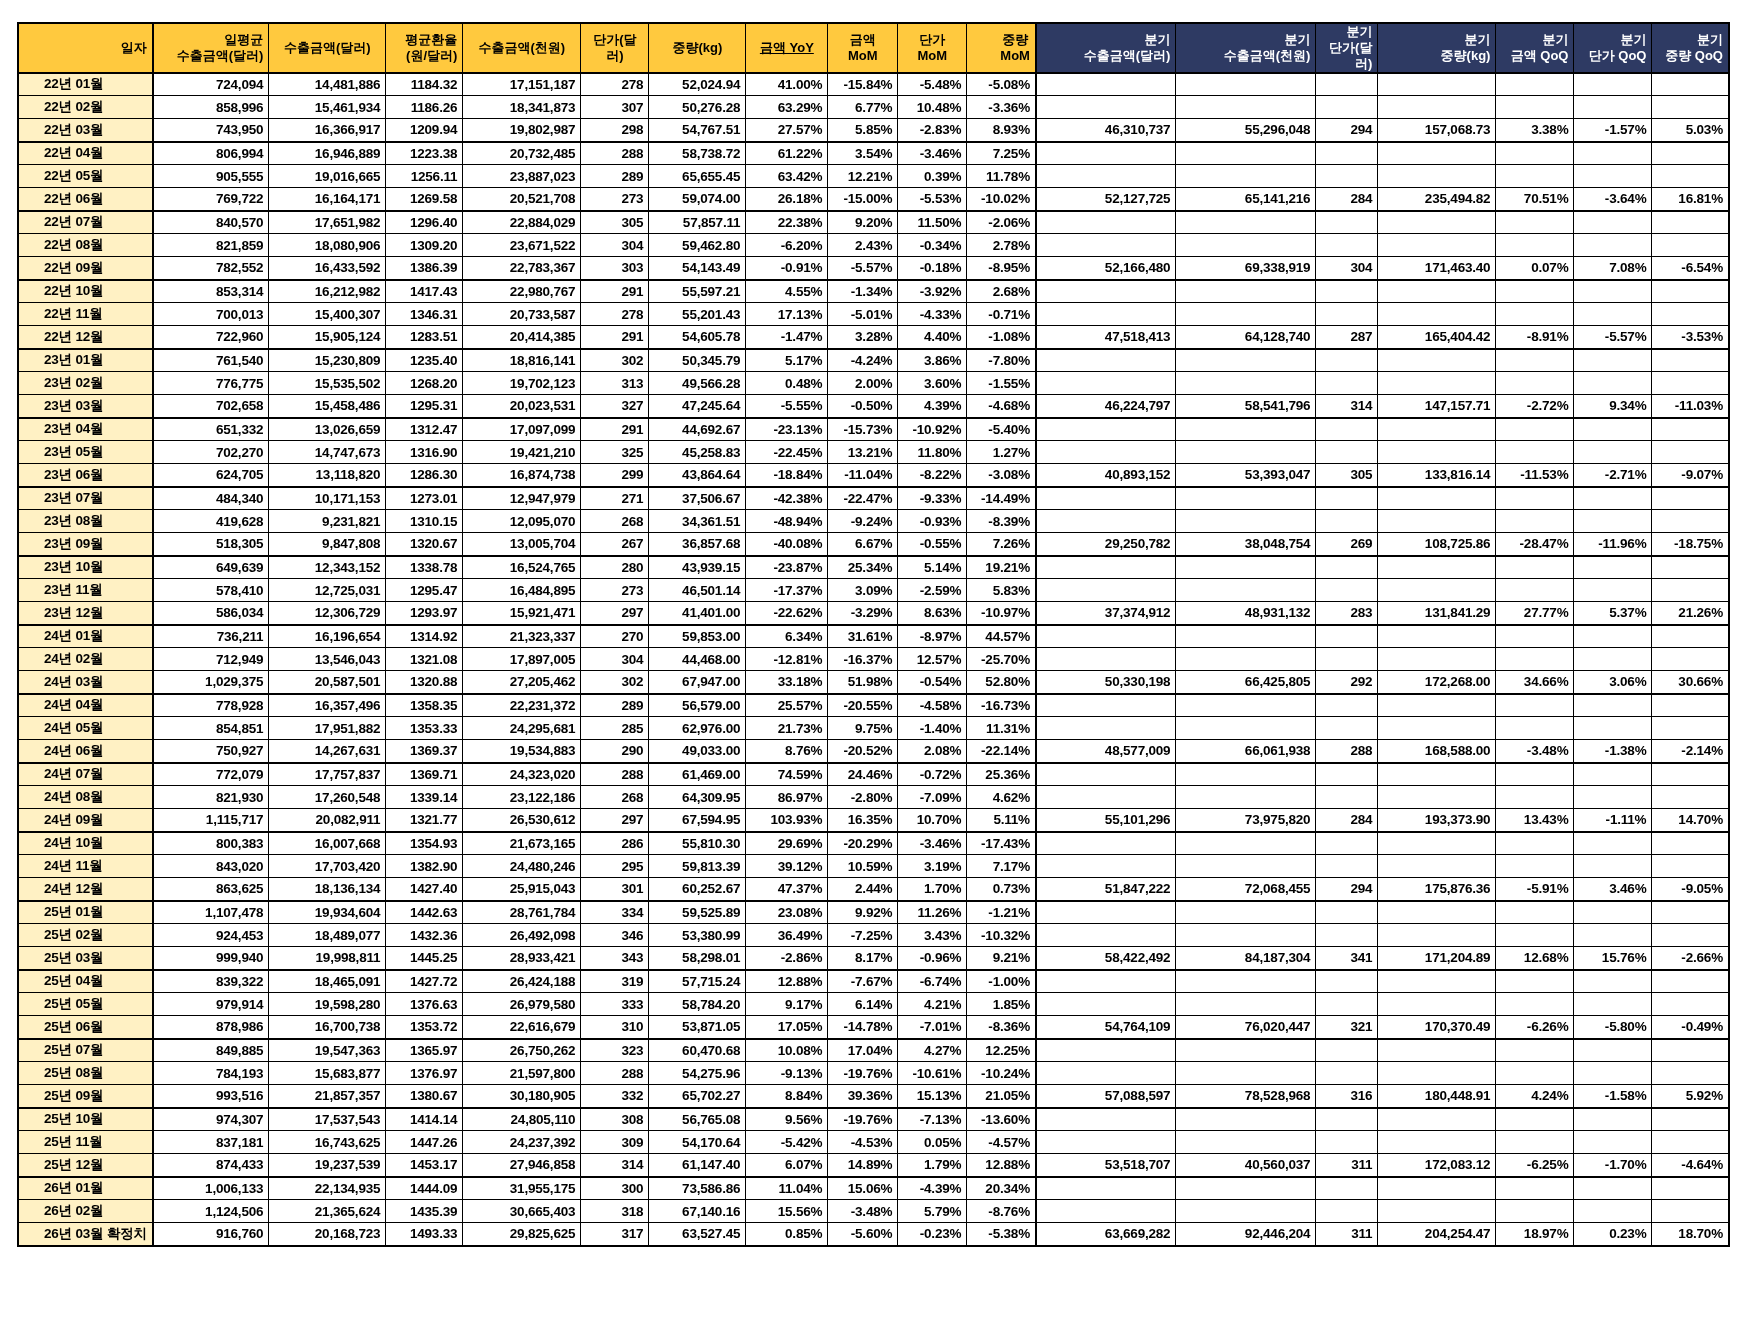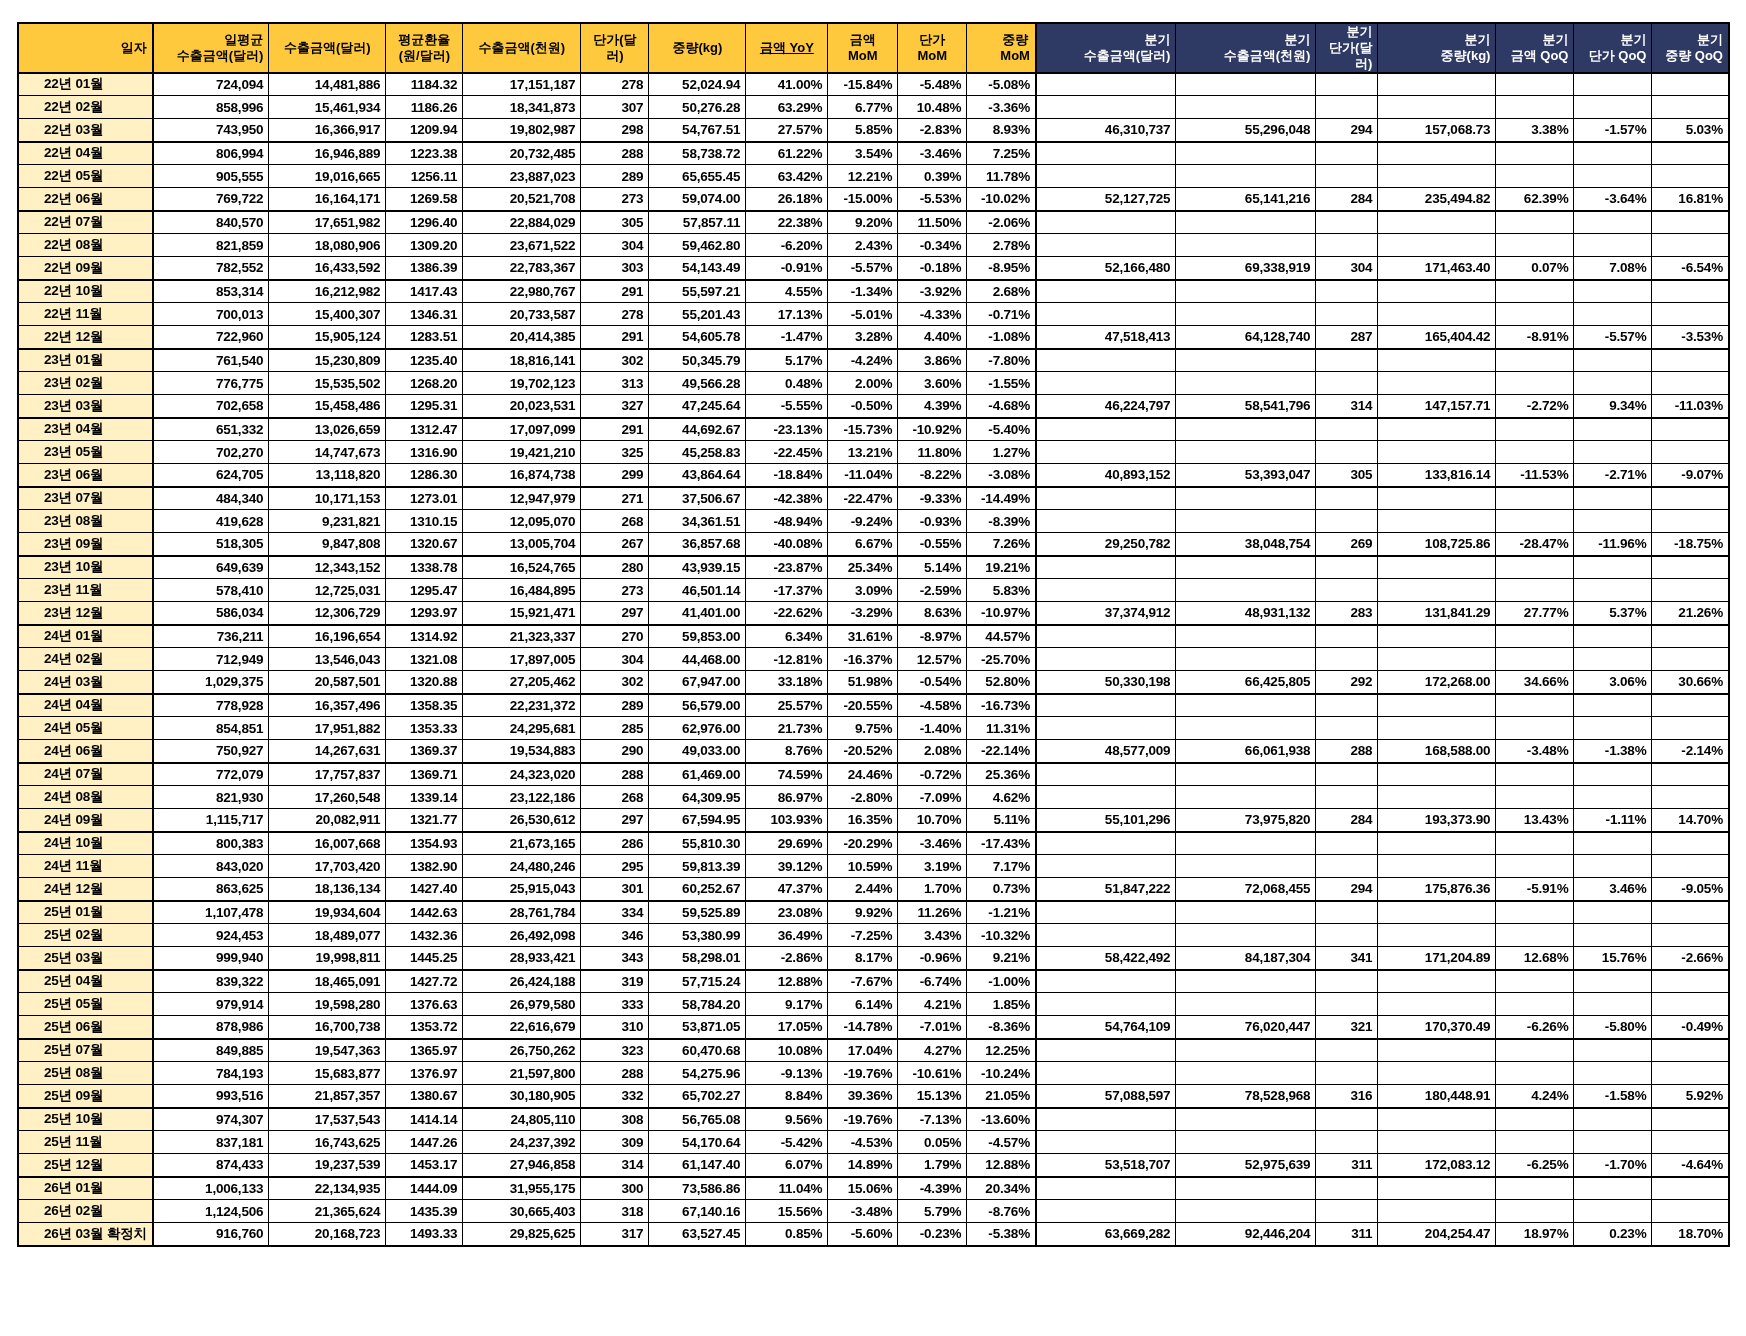--- a/index.html
+++ b/index.html
@@ -65,21 +65,21 @@
         <col style="width: 78px;">
         <col style="width: 78px;">
         <col style="width: 77px;">
       </colgroup>
     <thead>
       <tr id="header-row">
           <th class="vthick" style="text-align: right;">일자</th>
           <th style="text-align: right;">일평균
 수출금액(달러)</th>
           <th style="text-align: center;">수출금액(달러)</th>
-          <th style="text-align: center; margin-top: 32px;">평균환율
+          <th style="text-align: right; margin-top: 32px;">평균환율
 (원/달러)</th>
           <th style="text-align: center;">수출금액(천원)</th>
           <th style="text-align: center;">단가(달러)</th>
           <th style="text-align: center;">중량(kg)</th>
           <th style="text-align: center; text-decoration: underline;">금액 YoY</th>
           <th style="text-align: center;">금액 MoM</th>
           <th style="text-align: center;">단가 MoM</th>
           <th class="vthick" style="text-align: center; padding-left: 33px;">중량 MoM</th>
           <th class="navy" style="text-align: right;">분기
 수출금액(달러)</th>
@@ -207,21 +207,21 @@
           <td class="num">273</td>
           <td class="num">59,074.00</td>
           <td class="num">26.18%</td>
           <td class="num">-15.00%</td>
           <td class="num">-5.53%</td>
           <td class="num vthick">-10.02%</td>
           <td class="num">52,127,725</td>
           <td class="num">65,141,216</td>
           <td class="num">284</td>
           <td class="num">235,494.82</td>
-          <td class="num">62.39%</td>
+          <td class="num">70.51%</td>
           <td class="num">-3.64%</td>
           <td class="num">16.81%</td>
         </tr>
         <tr>
           <td class="date vthick">22년 07월</td>
           <td class="num">840,570</td>
           <td class="num">17,651,982</td>
           <td class="num">1296.40</td>
           <td class="num">22,884,029</td>
           <td class="num">305</td>
@@ -1044,21 +1044,21 @@
           <td class="num">19,237,539</td>
           <td class="num">1453.17</td>
           <td class="num">27,946,858</td>
           <td class="num">314</td>
           <td class="num">61,147.40</td>
           <td class="num">6.07%</td>
           <td class="num">14.89%</td>
           <td class="num">1.79%</td>
           <td class="num vthick">12.88%</td>
           <td class="num">53,518,707</td>
-          <td class="num">52,975,639</td>
+          <td class="num">40,560,037</td>
           <td class="num">311</td>
           <td class="num">172,083.12</td>
           <td class="num">-6.25%</td>
           <td class="num">-1.70%</td>
           <td class="num">-4.64%</td>
         </tr>
         <tr>
           <td class="date vthick">26년 01월</td>
           <td class="num">1,006,133</td>
           <td class="num">22,134,935</td>

